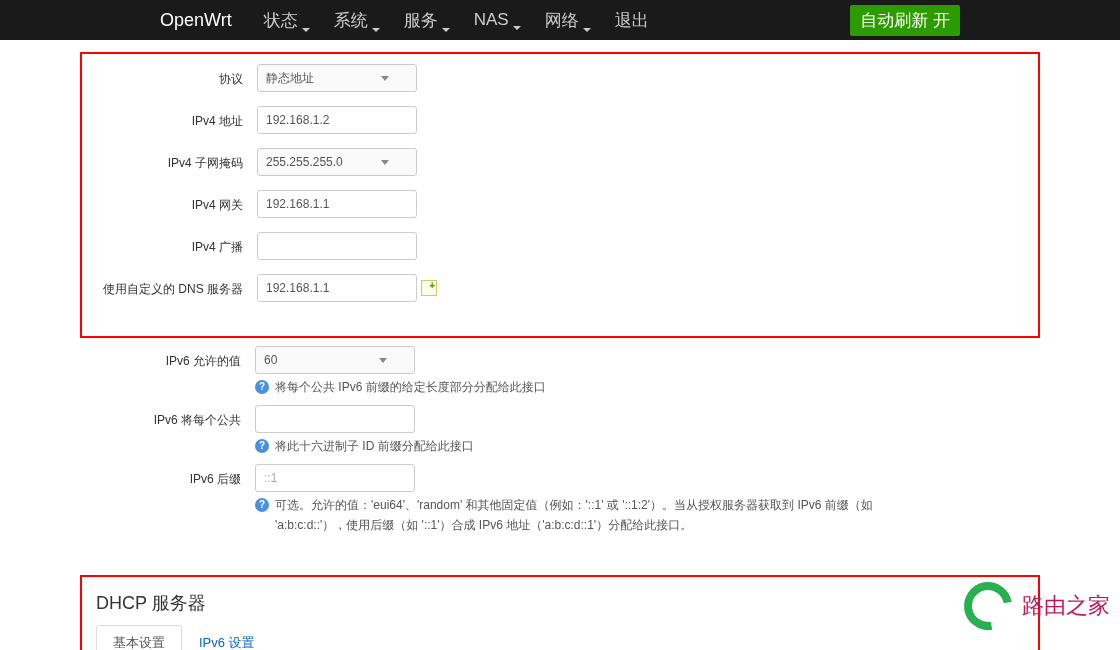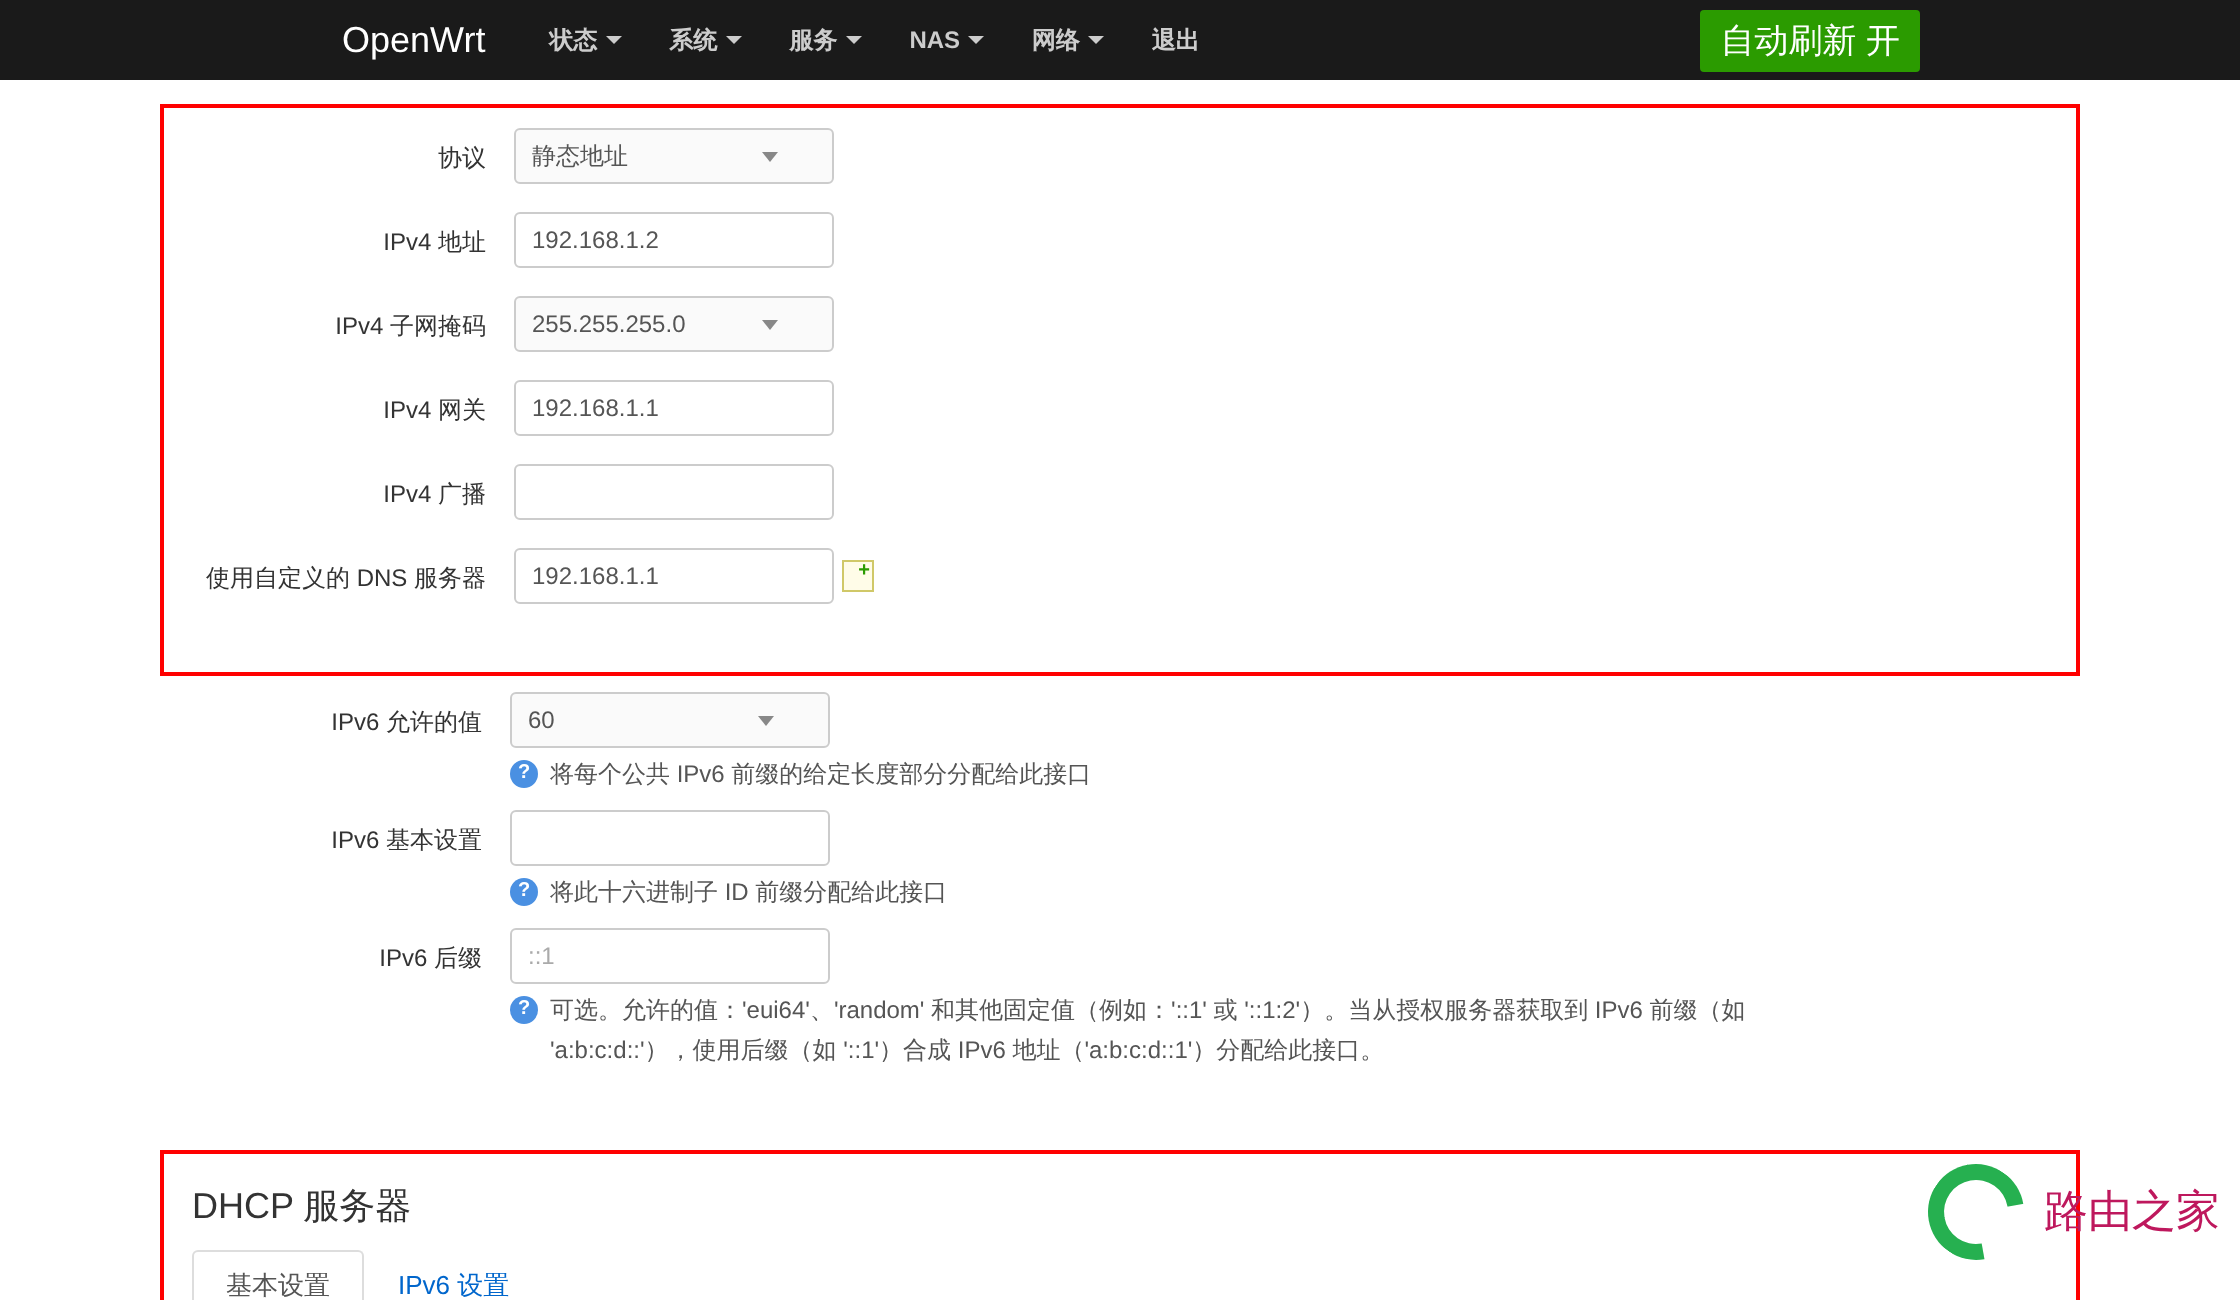--- a/index.html
+++ b/index.html
@@ -11,35 +11,33 @@
       display: flex;
       align-items: center;
       padding: 0 0 0 160px;
       color: #fff;
     }
     .navbar-brand {
       font-size: 18px;
       color: #fff;
       font-weight: normal;
       margin-right: 20px;
-      margin-left: 11px;
     }
     .nav-menu {
       display: flex;
       align-items: center;
       flex: 1;
     }
     .nav-item {
       color: #ccc;
       padding: 0 12px;
-      font-size: 12px;
+      font-size: 17px;
       cursor: pointer;
       display: flex;
-      align-items: center;
-      font-weight: bold;
+      align-items: flex-end;
     }
     .caret-down {
       display: inline-block;
       width: 0;
       height: 0;
       margin-left: 4px;
       border-left: 4px solid transparent;
       border-right: 4px solid transparent;
       border-top: 4px solid #ccc;
     }
@@ -329,21 +327,21 @@
         <span class="select-caret"></span>
       </div>
       <div class="help-text">
         <span class="help-icon">?</span>
         <span>将每个公共 IPv6 前缀的给定长度部分分配给此接口</span>
       </div>
     </div>
   </div>
 
   <div class="form-row">
-    <div class="form-label">IPv6 基本设置</div>
+    <div class="form-label">IPv6 将每个公共</div>
     <div class="form-control-wrap">
       <input class="form-input" value="" style="">
       <div class="help-text">
         <span class="help-icon">?</span>
         <span>将此十六进制子 ID 前缀分配给此接口</span>
       </div>
     </div>
   </div>
 
   <div class="form-row">

